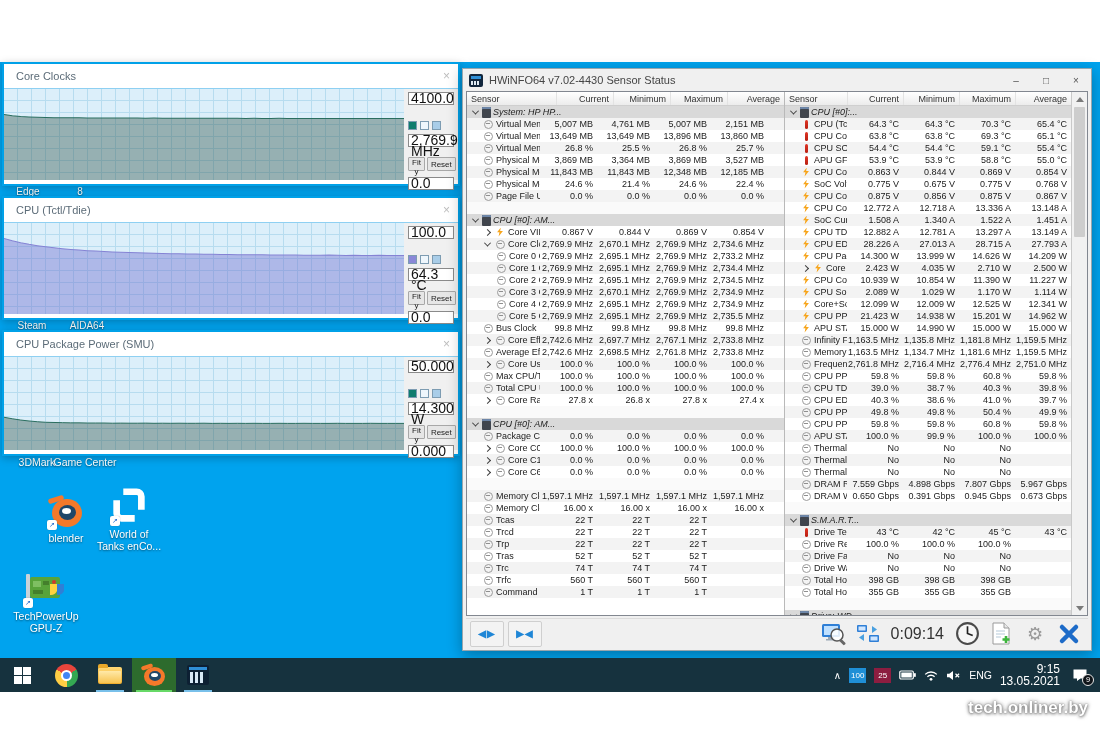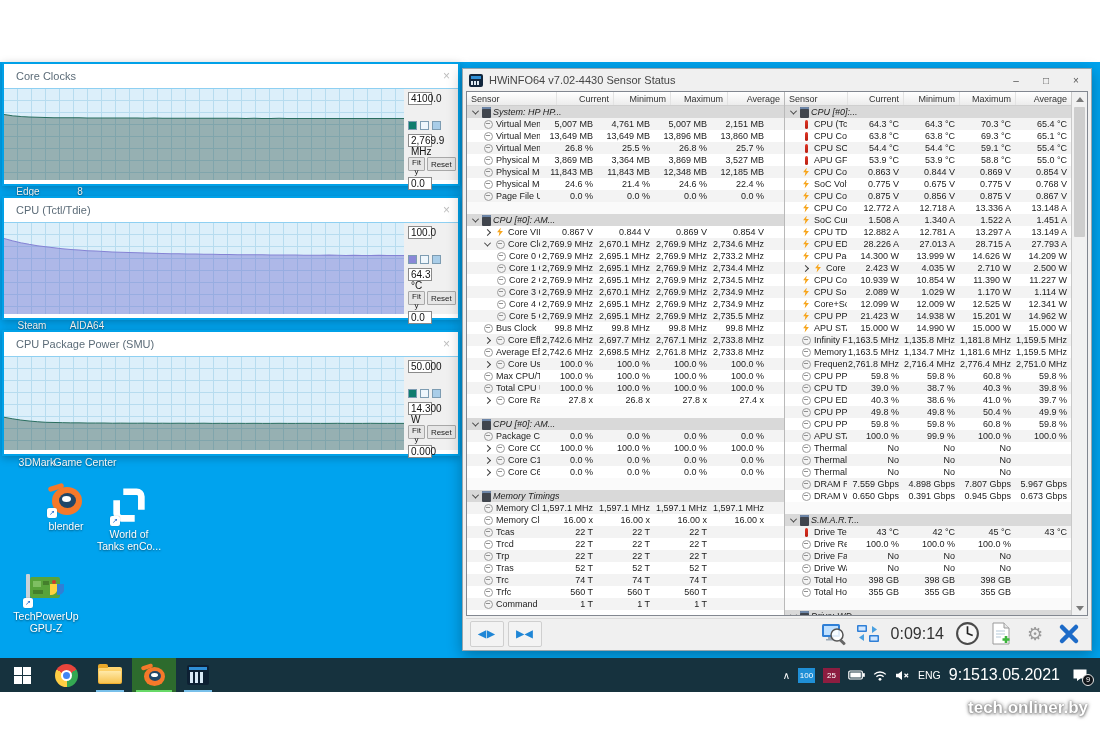--- a/index.html
+++ b/index.html
@@ -29,21 +29,21 @@
   .gwin{position:absolute;left:2px;width:458px;background:#fff;border:2px solid #00a1e8;z-index:2;
         box-shadow:0 2px 8px rgba(0,0,0,.25)}
   .gtitle{height:24px;display:flex;align-items:center;padding:0 8px 0 12px;font-size:11px;color:#5c6c78;background:#fff}
   .gclose{margin-left:auto;color:#bdbdbd;font-size:12px;line-height:12px}
   .gbody{display:flex;height:calc(100% - 28px);border-top:1px solid #8ed0f2}
   .gplot{position:relative;flex:1;background:
      repeating-linear-gradient(to right,transparent 0 13px,#b7dcef 13px 14px),
      repeating-linear-gradient(to bottom,transparent 0 11px,#b7dcef 11px 12px),#dceffa}
   .gplot svg{position:absolute;inset:0;width:100%;height:100%}
   .gside{width:54px;background:#f0f0f0;display:flex;flex-direction:column;padding:3px 3px 3px 4px}
-  .ginput{width:24px;height:13px;border:1px solid #8a8a8a;background:#fff;font-size:10px;line-height:11px;padding:0 2px;color:#111;display:block}
+  .ginput{width:46px;height:13px;border:1px solid #8a8a8a;background:#fff;font-size:14px;line-height:11px;padding:0 2px;color:#111;display:block}
   .gswatches{display:flex;gap:3px;margin-top:16px}
   .gsw{width:9px;height:9px;display:inline-block;border:1px solid #7d9cb2}
   .gbtns{display:flex;gap:2px;margin-top:10px}
   .gbtn{font-size:8px;height:14px;padding:0 3px;border:1px solid #a8a8a8;background:#e6e6e6;border-radius:1px;font-family:inherit;color:#222}
   .gcur{margin-top:4px}
   .gmin{margin-top:6px}
 
   
   #hwinfo{position:absolute;left:462px;top:68px;width:630px;height:583px;background:#f0f0f0;
      border:1px solid #98a6ae;z-index:3;box-shadow:0 4px 14px rgba(0,0,0,.3)}
@@ -122,21 +122,21 @@
   .hwicon::before{content:"";position:absolute;left:2px;top:2px;right:2px;height:3px;background:#2f8fd6}
   .hwicon::after{content:"";position:absolute;left:3px;bottom:2px;width:16px;height:11px;
      background:linear-gradient(to right,#d8e8f5 0 3px,transparent 3px 5px,#d8e8f5 5px 8px,transparent 8px 10px,#d8e8f5 10px 13px,transparent 13px 16px)}
   .tb-right{margin-left:auto;display:flex;align-items:center;gap:8px;padding-right:6px;color:#fff}
   .tray-chevron{font-size:10px;color:#fff}
   .tbadge{min-width:17px;height:15px;display:flex;align-items:center;justify-content:center;font-size:8px;color:#fff;padding:0 1px}
   .tbadge.blue{background:#1f8fd6}
   .tbadge.red{background:#8c1d40}
   .tico{display:flex;align-items:center}
   .lang{font-size:10.5px}
-  .clockblock{display:flex;flex-direction:row;align-items:flex-end;font-size:16px;line-height:12px}
+  .clockblock{display:flex;flex-direction:column;align-items:flex-end;font-size:12px;line-height:12px}
   .notif{position:relative;display:flex;align-items:center;margin-left:4px;margin-right:6px}
   .nbadge{position:absolute;right:-6px;bottom:-4px;width:12px;height:12px;border-radius:50%;background:#0f1419;
      border:1px solid #e8e8e8;color:#fff;font-size:7.5px;line-height:10px;text-align:center}
 
   
   #bottomstrip{position:absolute;left:0;top:692px;width:1100px;height:41px;background:#fff;z-index:10}
   .watermark{position:absolute;right:12px;top:6px;font-size:17px;font-weight:bold;color:#fff;
      text-shadow:0 0 4px rgba(110,110,110,.95),0 0 1px rgba(110,110,110,.9),0 1px 3px rgba(110,110,110,.8)}
 </style>
 </head>
@@ -151,21 +151,21 @@
   <span class="bh" style="left:58px;top:320px;width:58px">AIDA64</span>
 
   <div class="dicon" style="left:8px;top:446px;width:58px">
     <span class="sliver-dark"></span>
     <span class="dlabel">3DMark</span>
   </div>
   <div class="dicon" style="left:50px;top:445px;width:70px">
     <span class="sliver-light"></span>
     <span class="dlabel">Game Center</span>
   </div>
-  <div class="dicon" style="left:37px;top:480px;width:58px">
+  <div class="dicon" style="left:37px;top:492px;width:58px">
     <span class="iconbox">
       <span class="blender-logo">
           <i class="tail"></i>
           <i class="bl-disc"></i>
           <i class="bl-core"></i>
           <i class="bl-dot"></i>
         </span>
       <span class="sc">↗</span>
     </span>
     <span class="dlabel">blender</span>
@@ -503,25 +503,20 @@
               <span class="rval">0.0 %</span>
             </div>
             <div class="srow">
               <span class="rlabel" style="padding-left:16px"><span class="chev right"></span><span class="ric dash"></span>Core C6 Re...</span>
               <span class="rval">0.0 %</span>
               <span class="rval">0.0 %</span>
               <span class="rval">0.0 %</span>
               <span class="rval">0.0 %</span>
             </div>
             <div class="srow blank"></div>
-            <div class="srow section">
-              <span class="chev down"></span>
-              <span class="devicon"></span>
-              <span class="slabel">Memory Timings</span>
-            </div>
             <div class="srow alt">
               <span class="rlabel" style="padding-left:16px"><span class="ric dash"></span>Memory Clock</span>
               <span class="rval">1,597.1 MHz</span>
               <span class="rval">1,597.1 MHz</span>
               <span class="rval">1,597.1 MHz</span>
               <span class="rval">1,597.1 MHz</span>
             </div>
             <div class="srow">
               <span class="rlabel" style="padding-left:16px"><span class="ric dash"></span>Memory Clock ...</span>
               <span class="rval">16.00 x</span>

